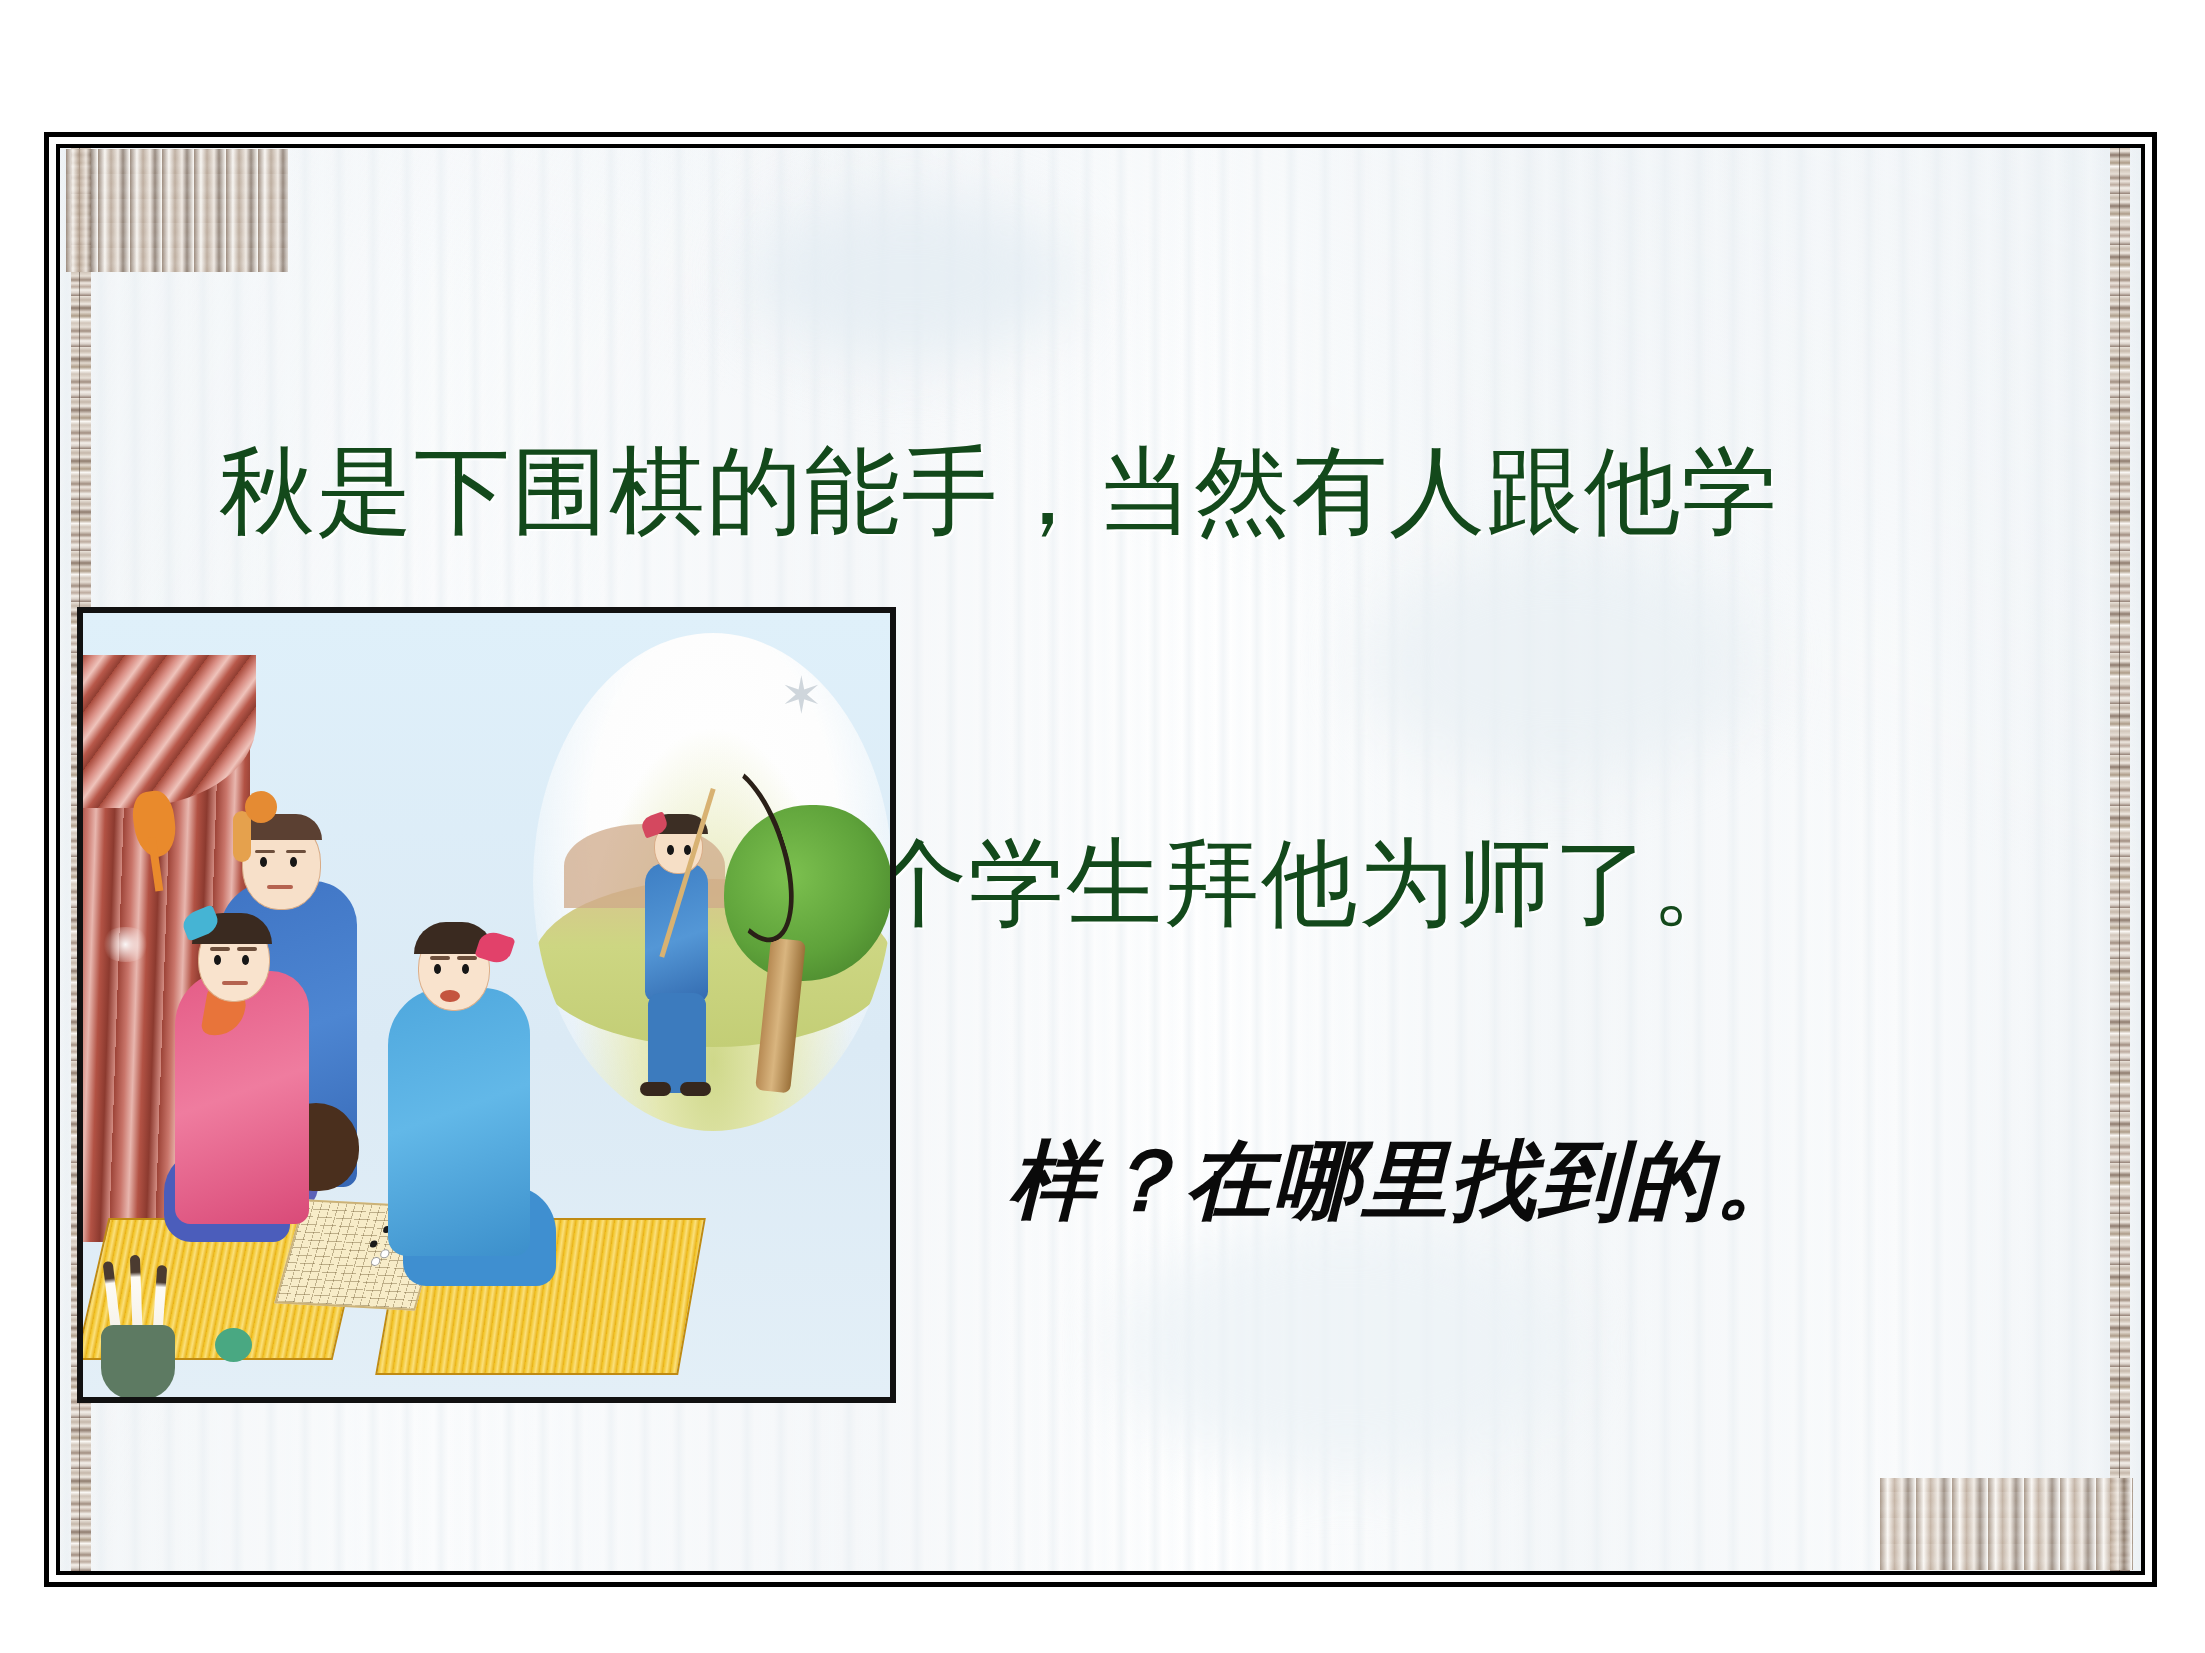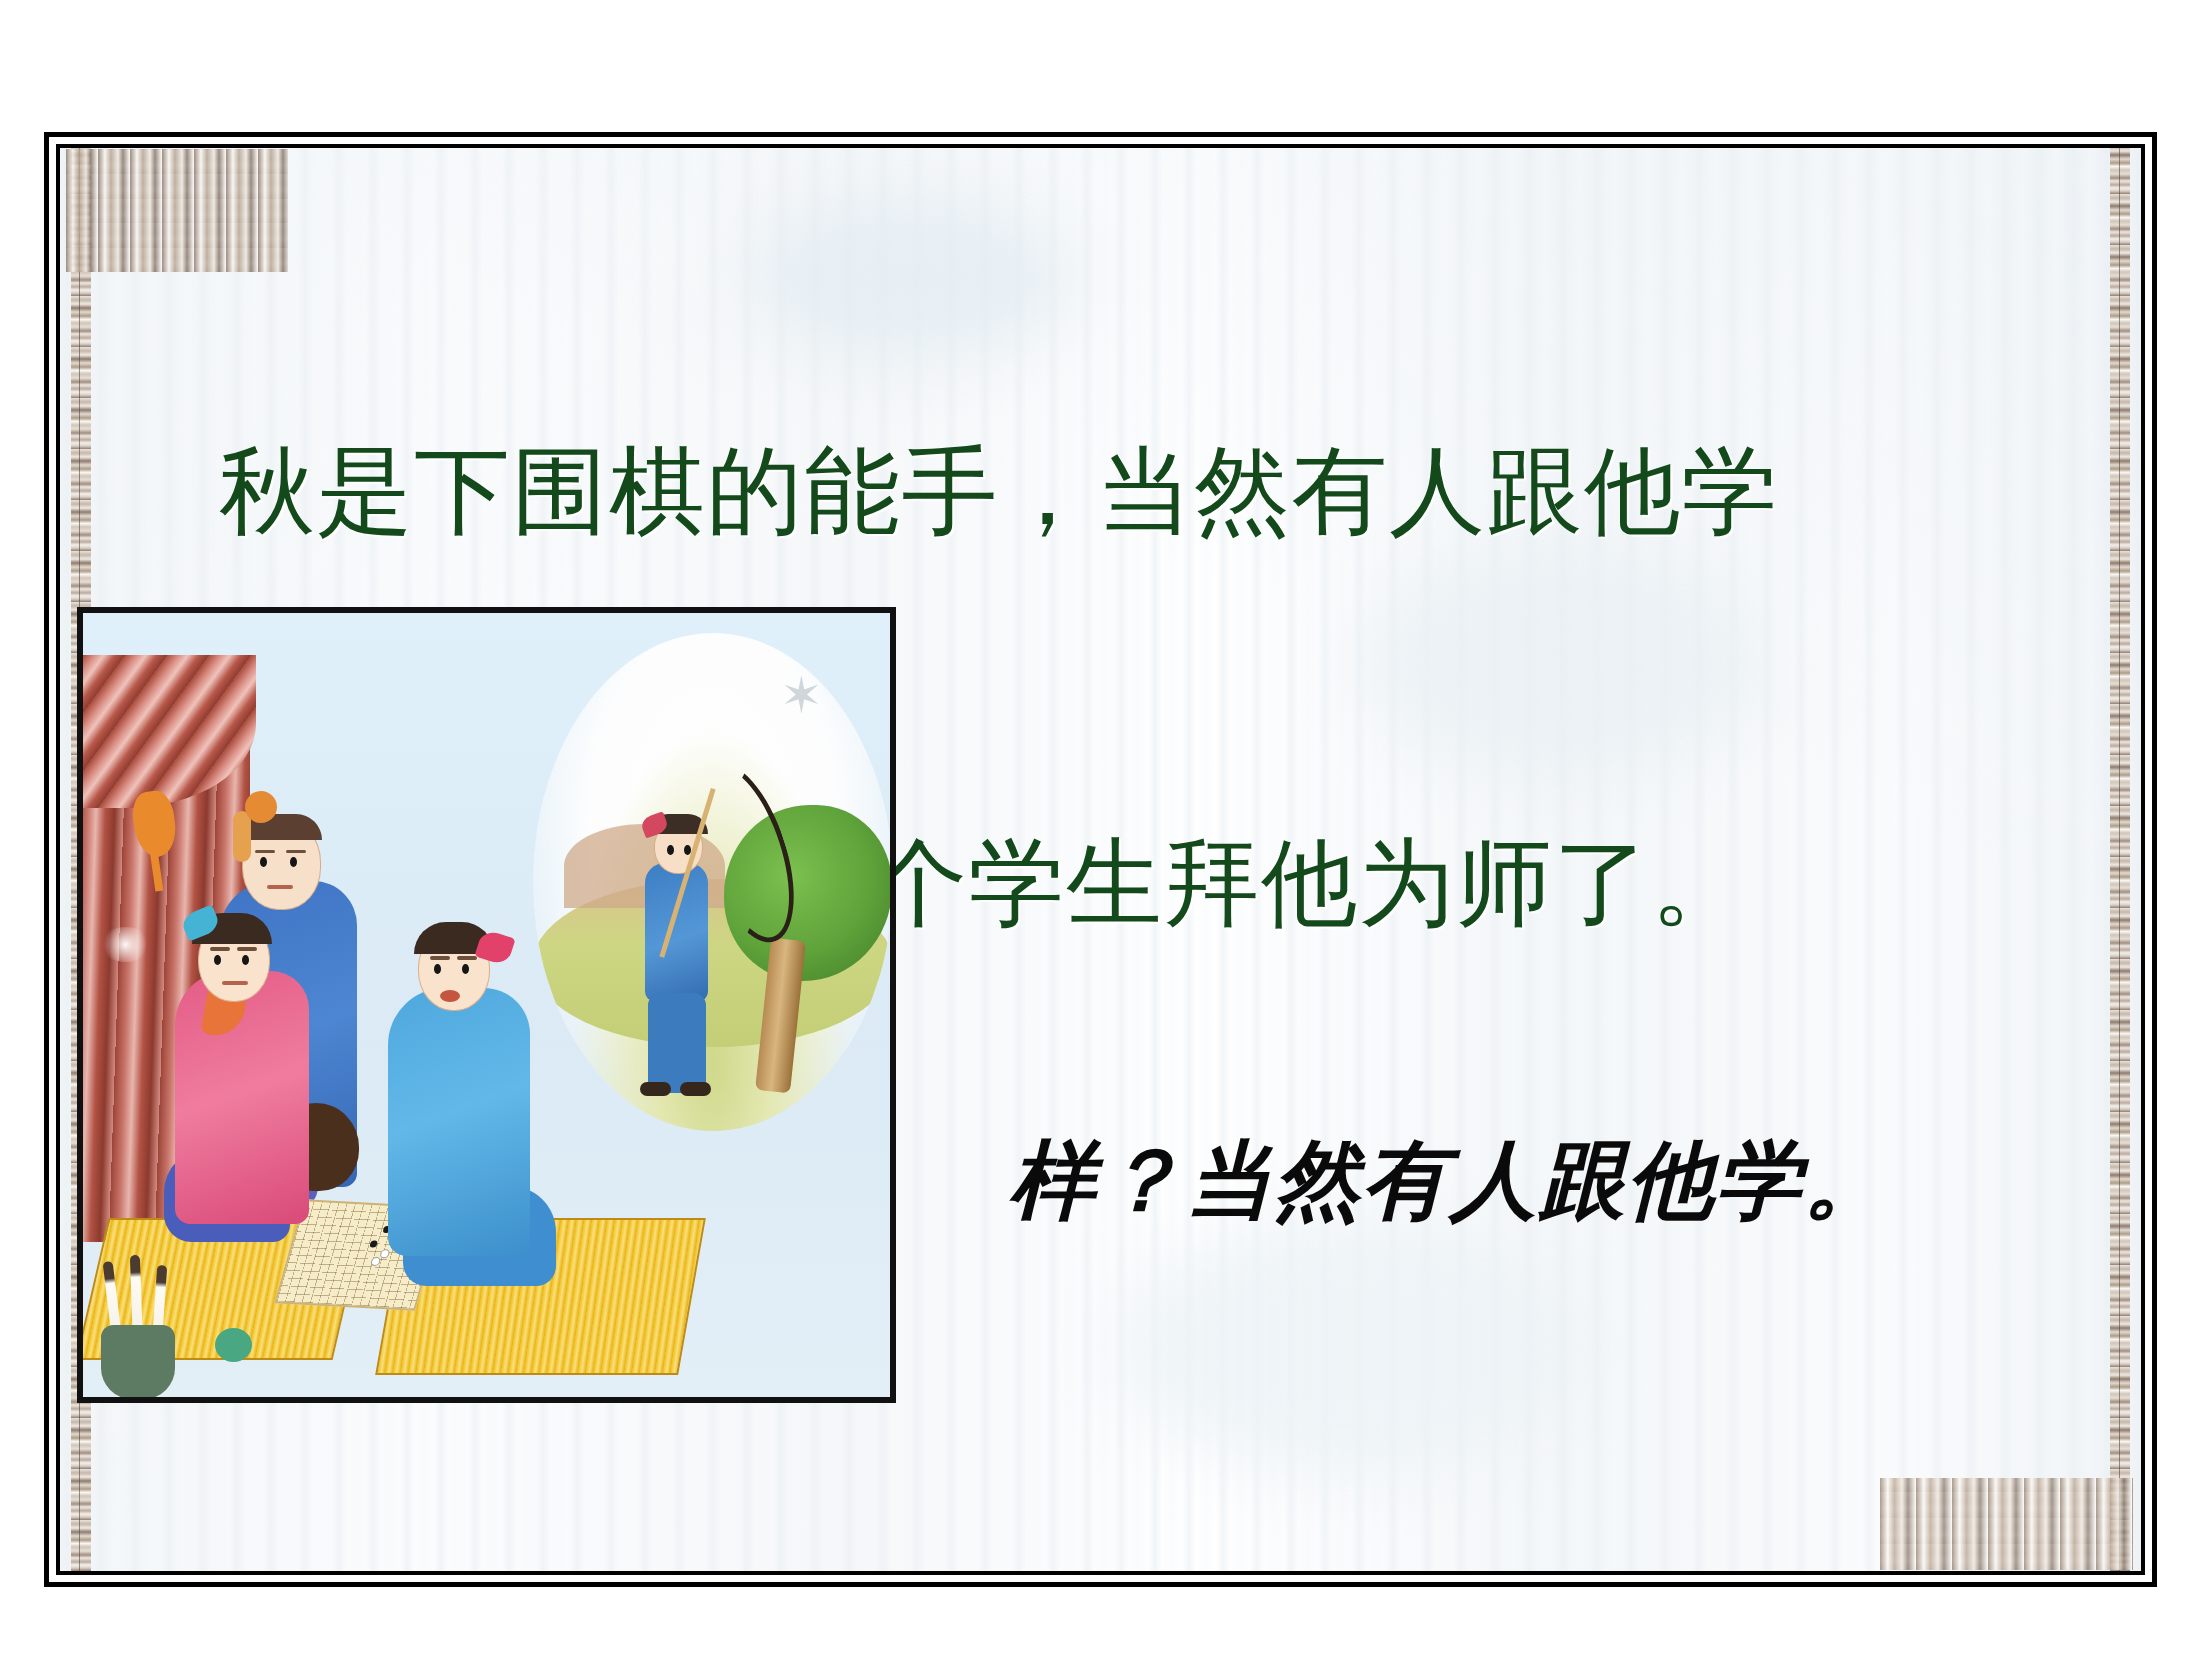--- a/index.html
+++ b/index.html
@@ -492,21 +492,21 @@
 
       <div class="mosaic mosaic-tl"></div>
       <div class="mosaic mosaic-br"></div>
 
       <div class="green-text">
         <div>    秋是下围棋的能手，当然有人跟他学</div>
         <div>棋了，这不，有两个学生拜他为师了。</div>
       </div>
 
       <div class="brush-text">
-        <div>样？当然有人跟他学。</div>
+        <div>样？在哪里找到的。</div>
       </div>
 
       <div class="picture-frame">
         <div class="pic">
 
           <div class="curtain"></div>
           <div class="curtain-swag"></div>
           <div class="curtain-tie"></div>
 
           <div class="bubble">

